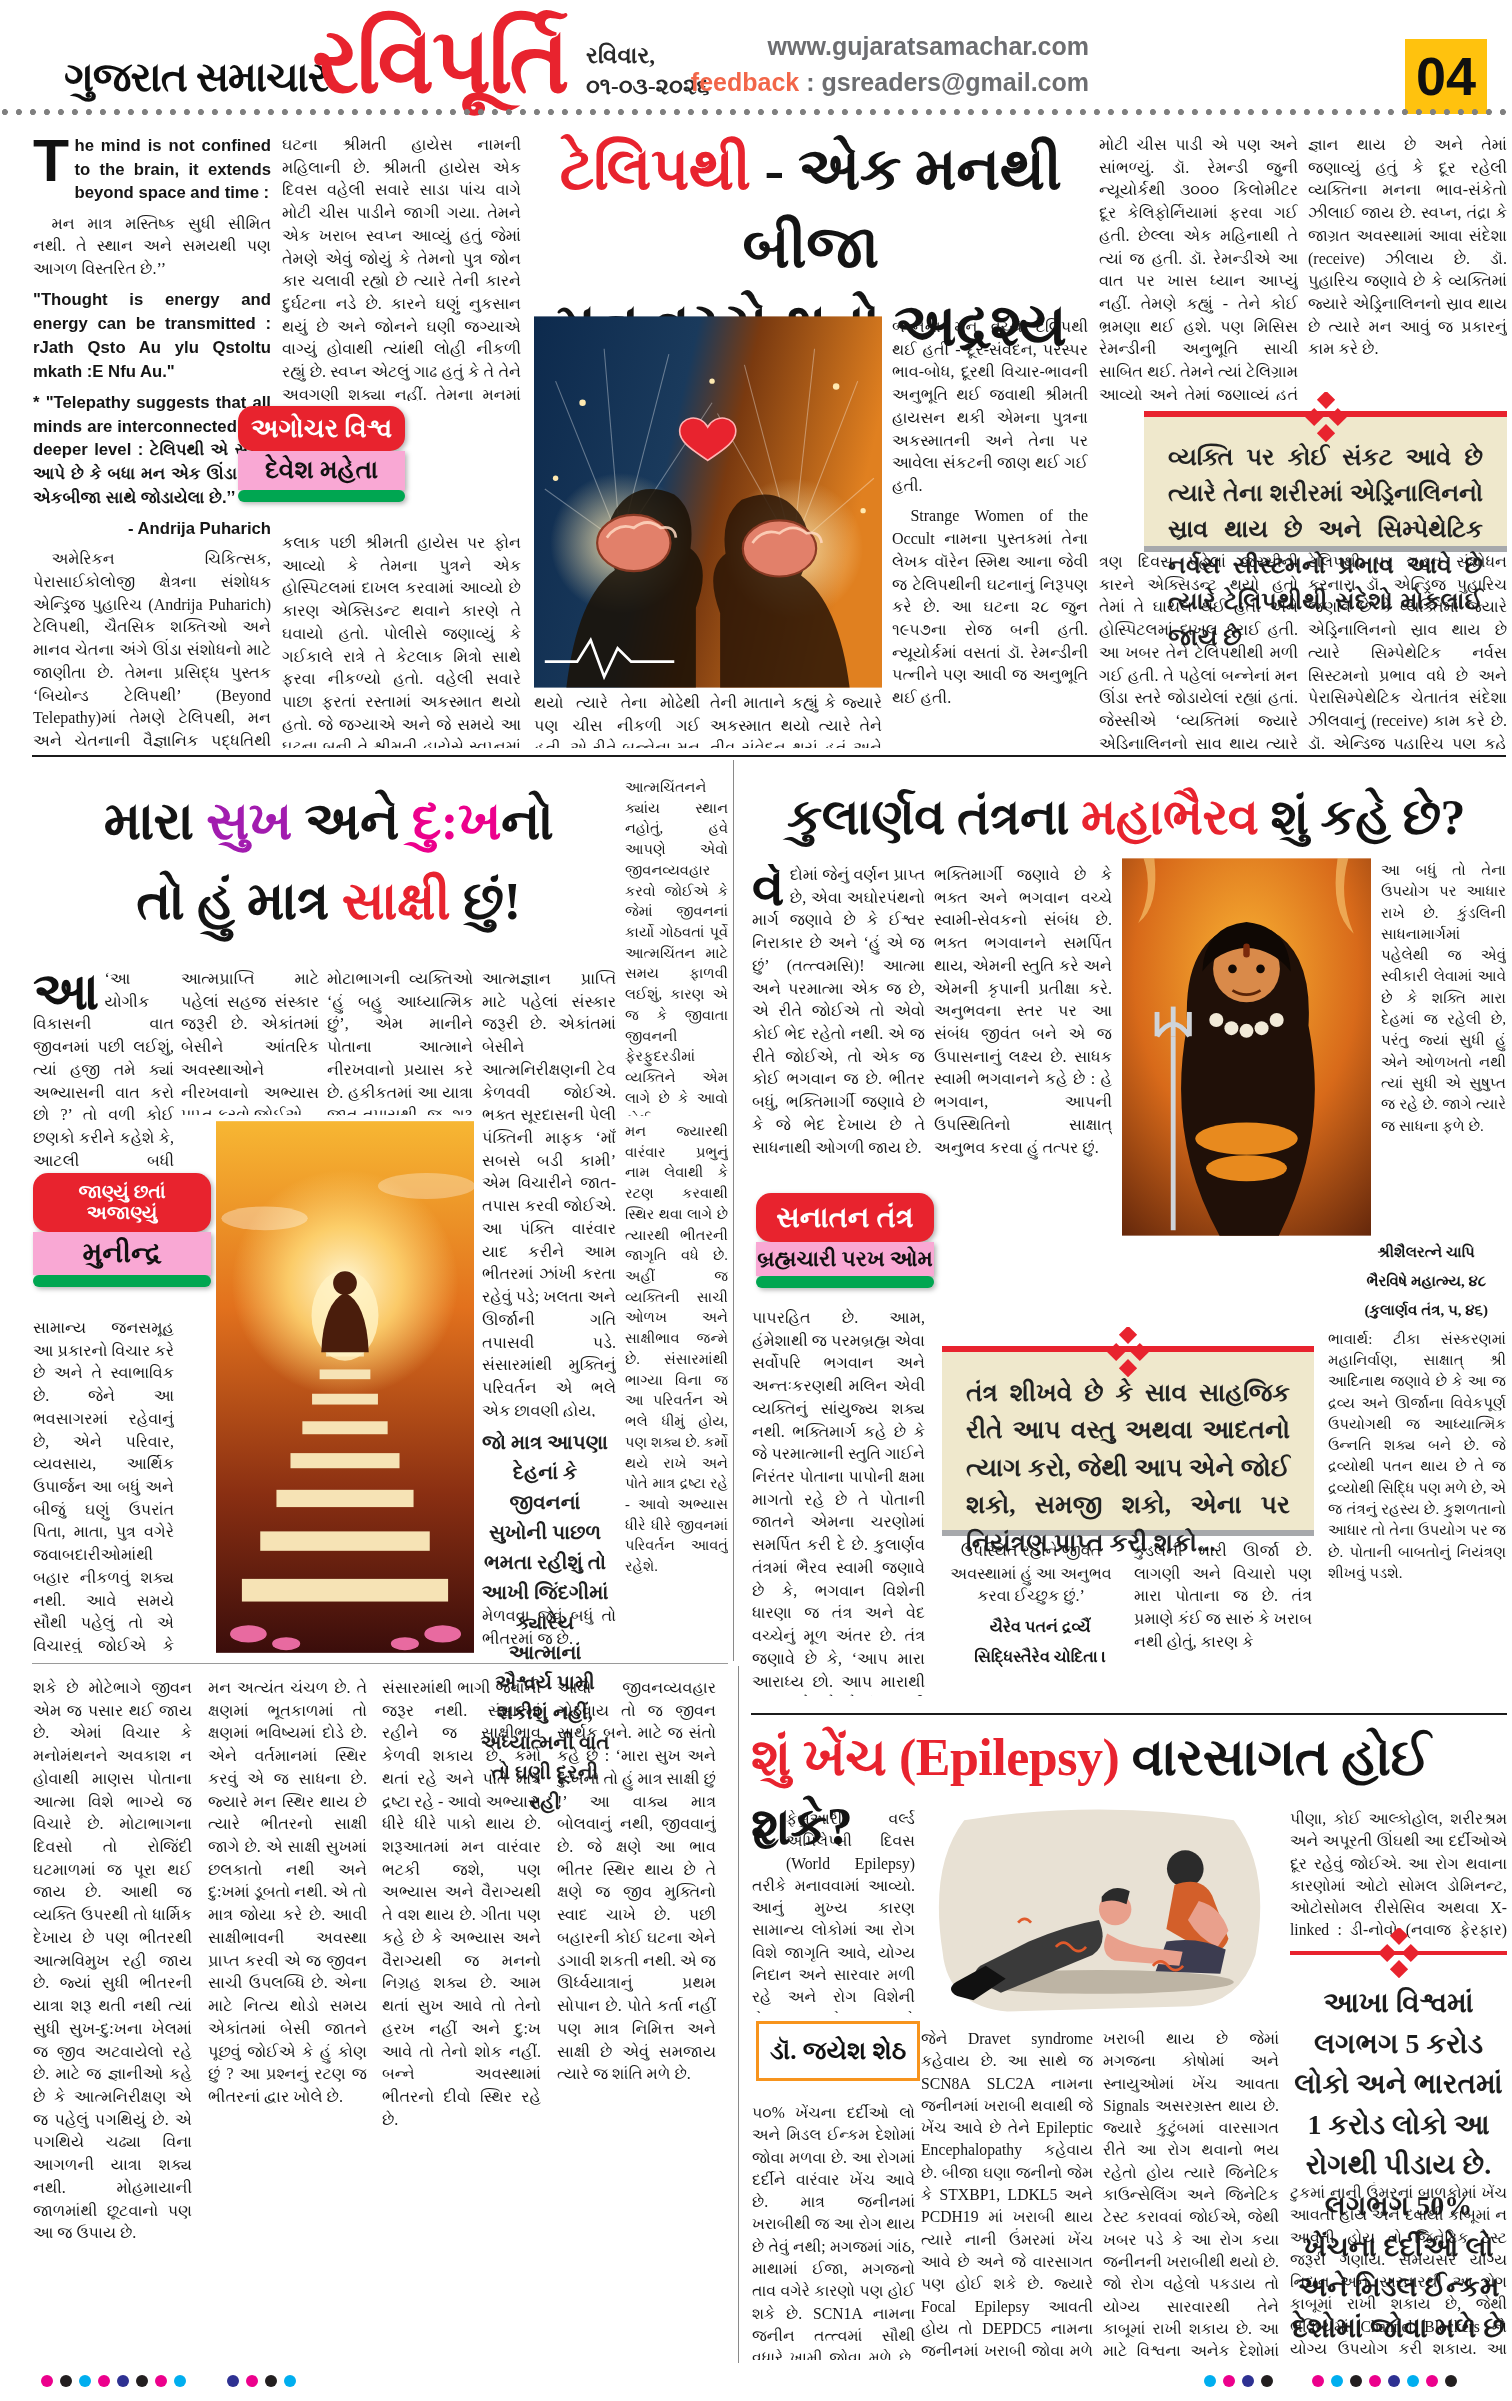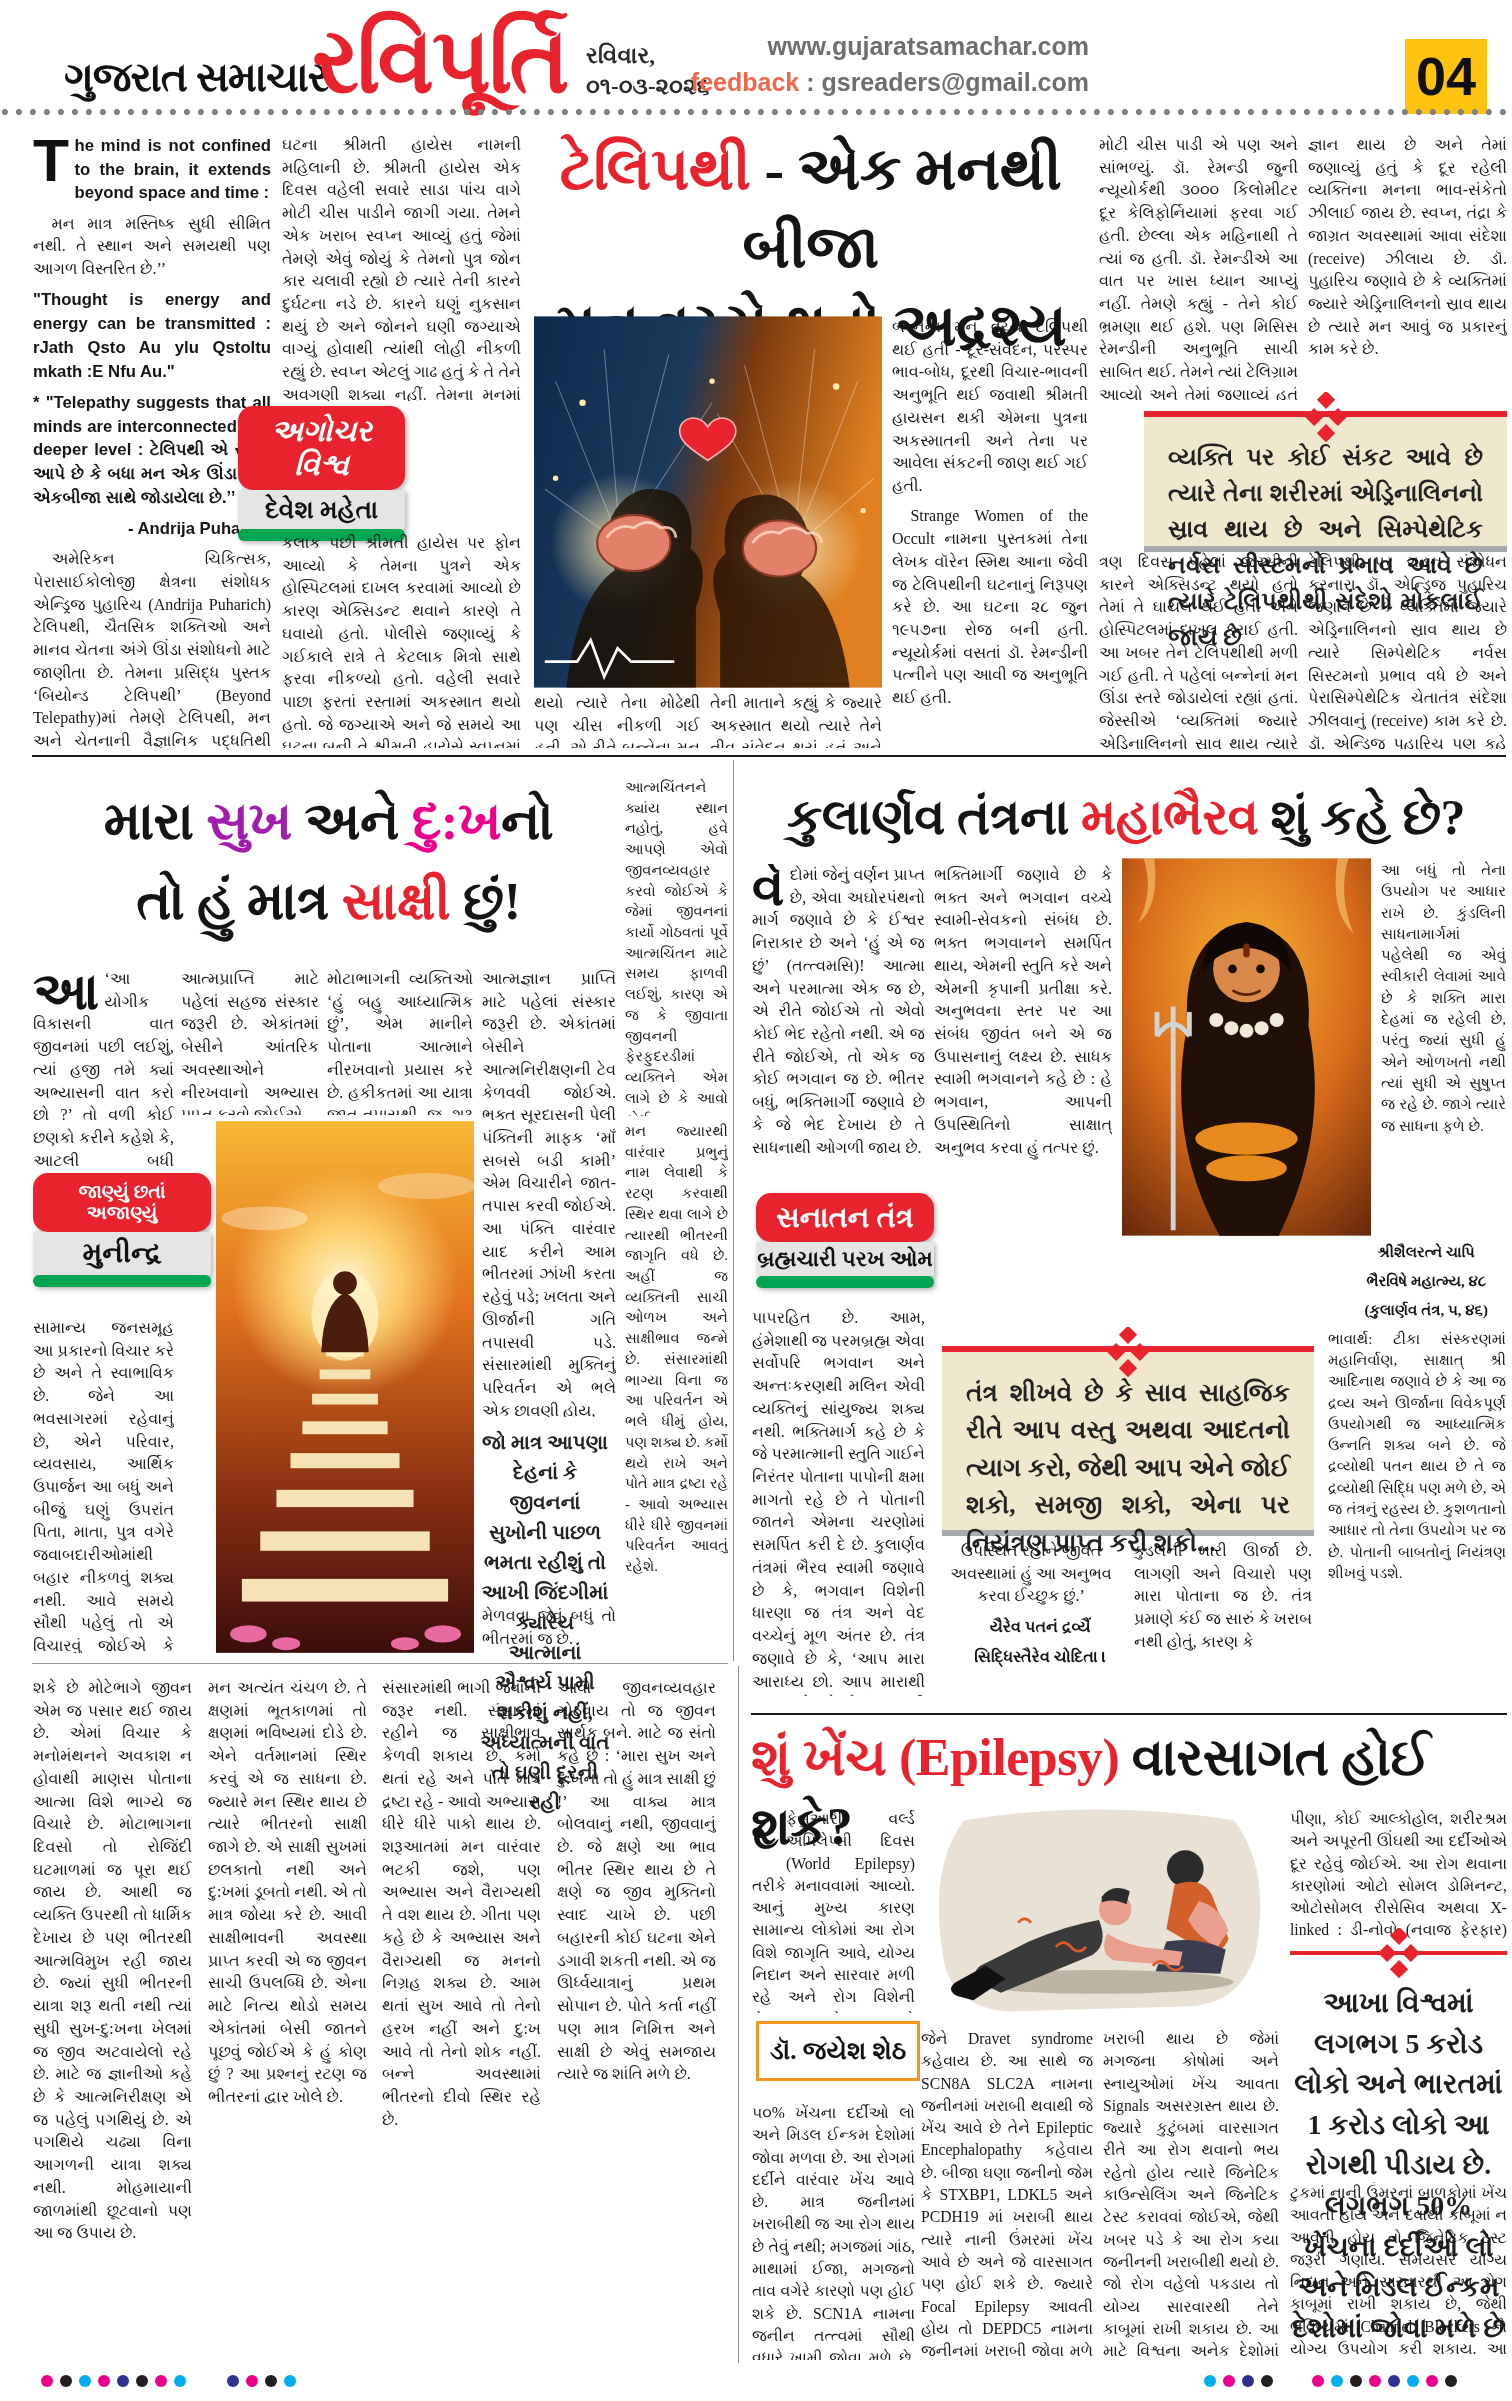--- a/index.html
+++ b/index.html
@@ -19,21 +19,21 @@
   .supp{font-weight:bold;font-size:91px;color:#e8232e;letter-spacing:-2.2px;line-height:1;}
   .daydate{font-size:23px;font-weight:bold;color:#2b2b2b;line-height:1.25;}
   .site{font-family:"Liberation Sans","DejaVu Sans",sans-serif;font-weight:bold;font-size:25px;color:#6d6e71;text-align:right;}
   .pagebadge{background:#ffc20e;text-align:center;font-family:"Liberation Sans","DejaVu Sans",sans-serif;font-weight:bold;font-size:54px;color:#101010;line-height:75px;}
   
   .headline{position:absolute;font-weight:bold;text-align:center;line-height:1.32;letter-spacing:-0.5px;}
   .red{color:#e8232e;}.purple{color:#a21caf;}.pink{color:#ec008c;}.blackc{color:#141414;}
   
   .labelbox{position:absolute;text-align:center;filter:drop-shadow(2.2px 2.7px 2.7px rgba(0,0,0,.3));}
   .lb-red{background:#e8232e;border-radius:15px;color:#fff;font-weight:bold;padding:7.6px 5.4px;line-height:1.15;}
-  .lb-author{color:#111;font-weight:bold;padding:5.4px 0 4.3px 0;background:#e5e5e5;}
+  .lb-author{color:#111;font-weight:bold;padding:5.4px 0 4.3px 0;background:#f9a8d4;}
   .lb-green{background:#00a651;height:12px;border-radius:6.5px;}
   
   .qbox{position:absolute;background:#efe8cc;border-top:6.5px solid #e8232e;border-bottom:6.5px solid #a7a9ac;}
   .qbox .qtext{padding:21.6px 24px;font-weight:bold;font-size:24px;line-height:1.5;color:#222;text-align:justify;}
   .ornament{position:absolute;left:50%;transform:translateX(-50%);}
   .insetquote{position:absolute;font-weight:bold;text-align:center;color:#222;}
   .verse{font-weight:bold;text-align:center;text-indent:0;}
   .drbox{position:absolute;border:3.2px solid #f7941d;background:#fff;text-align:center;font-weight:bold;font-size:25px;line-height:1.1;padding:13px 3.2px;color:#111;}
   .reddiv{position:absolute;height:4.3px;background:#e8232e;}
   .bigquote{position:absolute;font-weight:bold;text-align:center;font-size:28px;line-height:1.45;color:#1e1e1e;}
@@ -70,21 +70,21 @@
     <p class="noind eng">"Thought is energy and energy can be transmitted : rJath Qsto Au ylu Qstoltu mkath :E Nfu Au."</p>
     <p class="noind eng">* "Telepathy suggests that all minds are interconnected at a deeper level : ટેલિપથી એ સંકેત આપે છે કે બધા મન એક ઊંડા સ્તરે એકબીજા સાથે જોડાયેલા છે.’’</p>
     <p class="noind eng" style="text-align:right;">- Andrija Puharich</p>
     <p>અમેરિકન ચિકિત્સક, પેરાસાઈકોલોજી ક્ષેત્રના સંશોધક એન્ડ્રિજ પુહારિચ (Andrija Puharich) ટેલિપથી, ચૈતસિક શક્તિઓ અને માનવ ચેતના અંગે ઊંડા સંશોધનો માટે જાણીતા છે. તેમના પ્રસિદ્ધ પુસ્તક ‘બિયોન્ડ ટેલિપથી’ (Beyond Telepathy)માં તેમણે ટેલિપથી, મન અને ચેતનાની વૈજ્ઞાનિક પદ્ધતિથી સમજ આપવાનો પ્રયત્ન કર્યો છે. તેઓ કહે છે કે મસ્તિષ્ક માત્ર ચેતનાનું ઉપકરણ જ નથી કરતું પણ એક રિસિવર અને ટ્રાન્સમીટર જેવું કામ પણ કરે છે.</p>
 
   </div>
 
   <div class="txtcol" style="left:282px;top:134px;width:239px;height:267px;">ઘટના શ્રીમતી હાયેસ નામની મહિલાની છે. શ્રીમતી હાયેસ એક દિવસ વહેલી સવારે સાડા પાંચ વાગે મોટી ચીસ પાડીને જાગી ગયા. તેમને એક ખરાબ સ્વપ્ન આવ્યું હતું જેમાં તેમણે એવું જોયું કે તેમનો પુત્ર જોન કાર ચલાવી રહ્યો છે ત્યારે તેની કારને દુર્ઘટના નડે છે. કારને ઘણું નુકસાન થયું છે અને જોનને ઘણી જગ્યાએ વાગ્યું હોવાથી ત્યાંથી લોહી નીકળી રહ્યું છે. સ્વપ્ન એટલું ગાઢ હતું કે તે તેને અવગણી શક્યા નહીં. તેમના મનમાં તેને લગતી ચિંતા થવા લાગી. તેમણે</div>
 
   <div class="labelbox" style="left:238px;top:406px;width:167px;">
-    <div class="lb-red" style="font-size:30px;font-style:italic;">અગોચર વિશ્વ</div>
+    <div class="lb-red" style="font-size:26px;">અગોચર વિશ્વ</div>
     <div class="lb-author" style="font-size:25px;">દેવેશ મહેતા</div>
     <div class="lb-green"></div>
   </div>
 
   <div class="txtcol" style="left:282px;top:532px;width:239px;height:216px;">કલાક પછી શ્રીમતી હાયેસ પર ફોન આવ્યો કે તેમના પુત્રને એક હોસ્પિટલમાં દાખલ કરવામાં આવ્યો છે કારણ એક્સિડન્ટ થવાને કારણે તે ઘવાયો હતો. પોલીસે જણાવ્યું કે ગઈકાલે રાત્રે તે કેટલાક મિત્રો સાથે ફરવા નીકળ્યો હતો. વહેલી સવારે પાછા ફરતાં રસ્તામાં અકસ્માત થયો હતો. જે જગ્યાએ અને જે સમયે આ ઘટના બની તે શ્રીમતી હાયેસે સ્વપ્નમાં જોયેલી વિગતો સાથે ઘણી મળતી આવતી હતી.</div>
 
   <div class="abs" style="left:534px;top:316px;width:348px;height:372px;">
     <svg width="348" height="372" viewBox="0 0 645 688">
       <defs>
         <linearGradient id="bg1" x1="0" y1="0" x2="1" y2="0.25">

